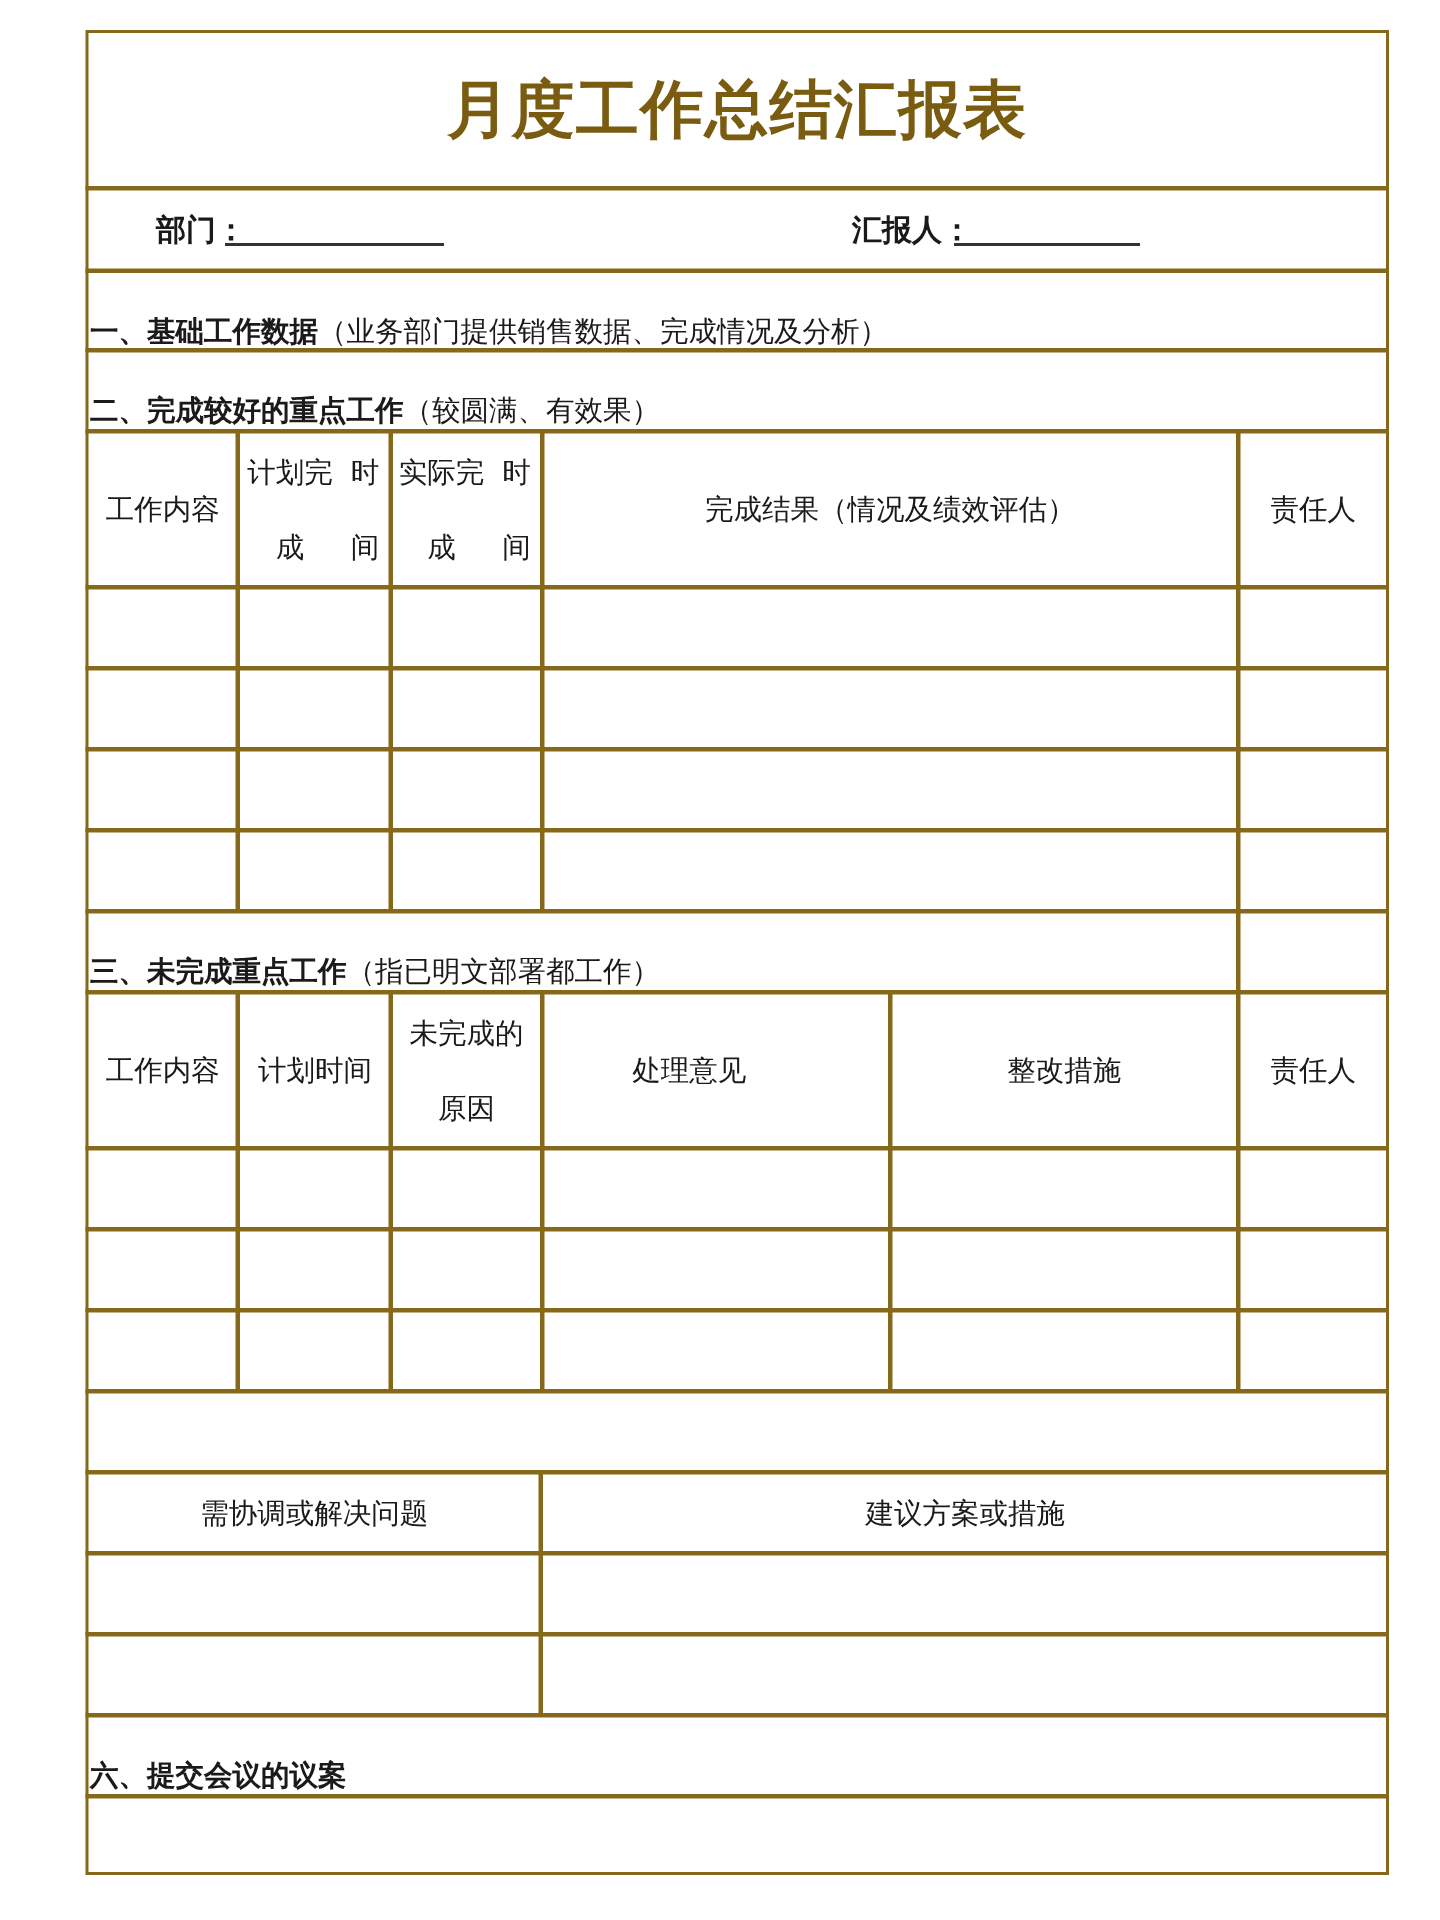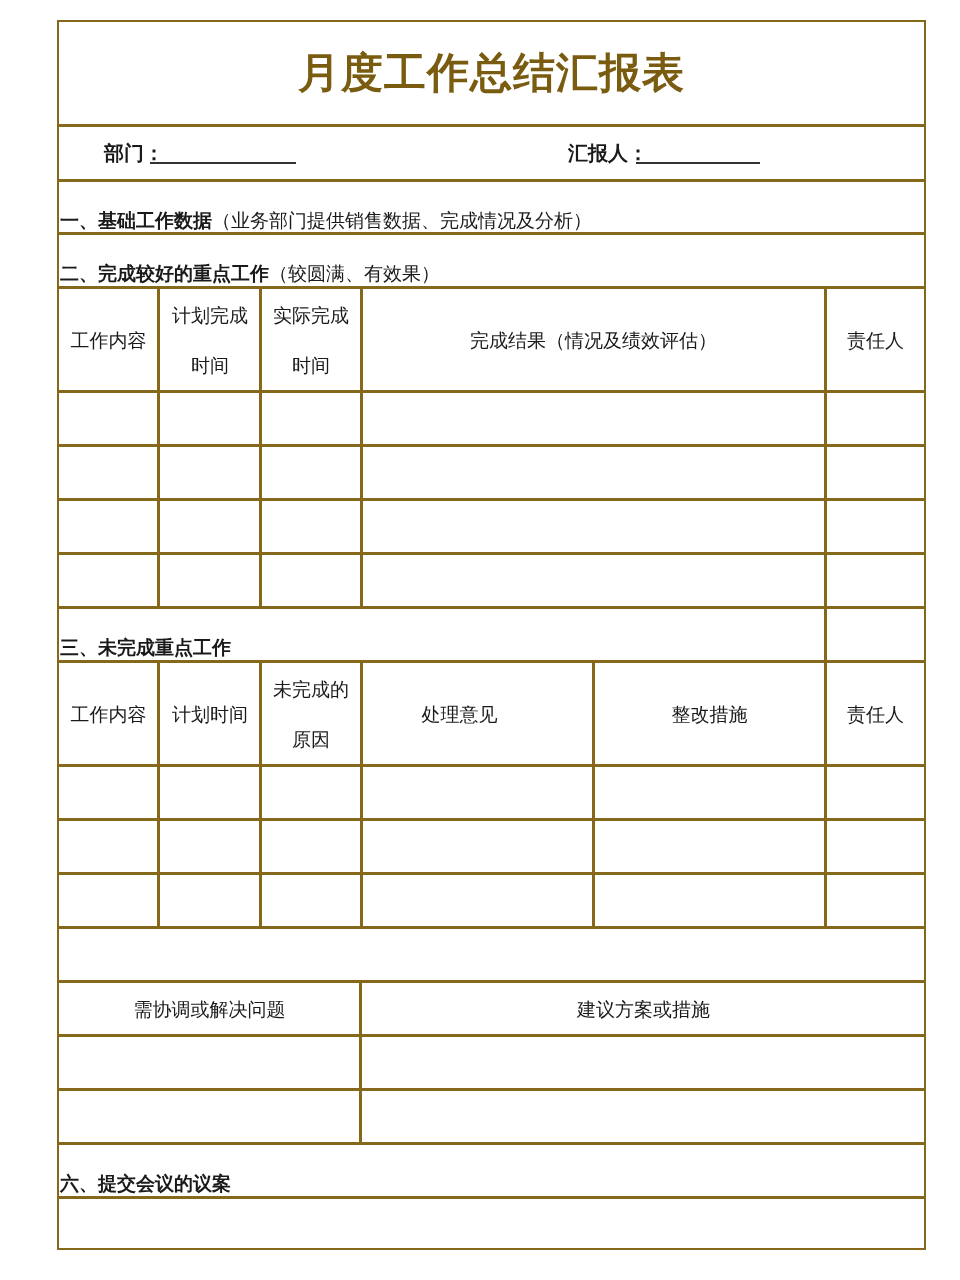--- a/index.html
+++ b/index.html
@@ -70,34 +70,35 @@
 <div class="section" style="top:180px">
   <b>一、基础工作数据</b>
   <span class="note">（业务部门提供销售数据、完成情况及分析）</span>
 </div>
 
 <div class="section" style="top:233px">
   <b>二、完成较好的重点工作</b>
   <span class="note">（较圆满、有效果）</span>
 </div>
 <div class="cell" style="left:59px; top:288px; width:99px; height:103px">工作内容</div>
-<div class="cell" style="left:160px; top:288px; width:100px; height:103px; flex-direction:column">
+<div class="cell" style="left:160px; top:288px; width:100px; height:103px; flex-direction:row">
   <div>计划完成</div>
   <div>时间</div>
 </div>
-<div class="cell" style="left:261px; top:288px; width:100px; height:103px; flex-direction:column">
+<div class="cell" style="left:261px; top:288px; width:100px; height:103px; flex-direction:row">
   <div>实际完成</div>
   <div>时间</div>
 </div>
 <div class="cell" style="left:362px; top:288px; width:463px; height:103px">完成结果（情况及绩效评估）</div>
 <div class="cell" style="left:826px; top:288px; width:99px; height:103px">责任人</div>
 <div class="cell" style="left:59px; top:392px; width:866px; height:214px"></div>
 
 <div class="section" style="top:607px">
   <b>三、未完成重点工作</b>
+  <span class="note">（指已明文部署都工作）</span>
 </div>
 <div class="cell" style="left:59px; top:662px; width:99px; height:103px">工作内容</div>
 <div class="cell" style="left:160px; top:662px; width:100px; height:103px">计划时间</div>
 <div class="cell" style="left:261px; top:662px; width:100px; height:103px; flex-direction:column">
   <div>未完成的</div>
   <div>原因</div>
 </div>
 <div class="cell" style="left:344px; top:662px; width:231px; height:103px">处理意见</div>
 <div class="cell" style="left:594px; top:662px; width:231px; height:103px">整改措施</div>
 <div class="cell" style="left:826px; top:662px; width:99px; height:103px">责任人</div>

